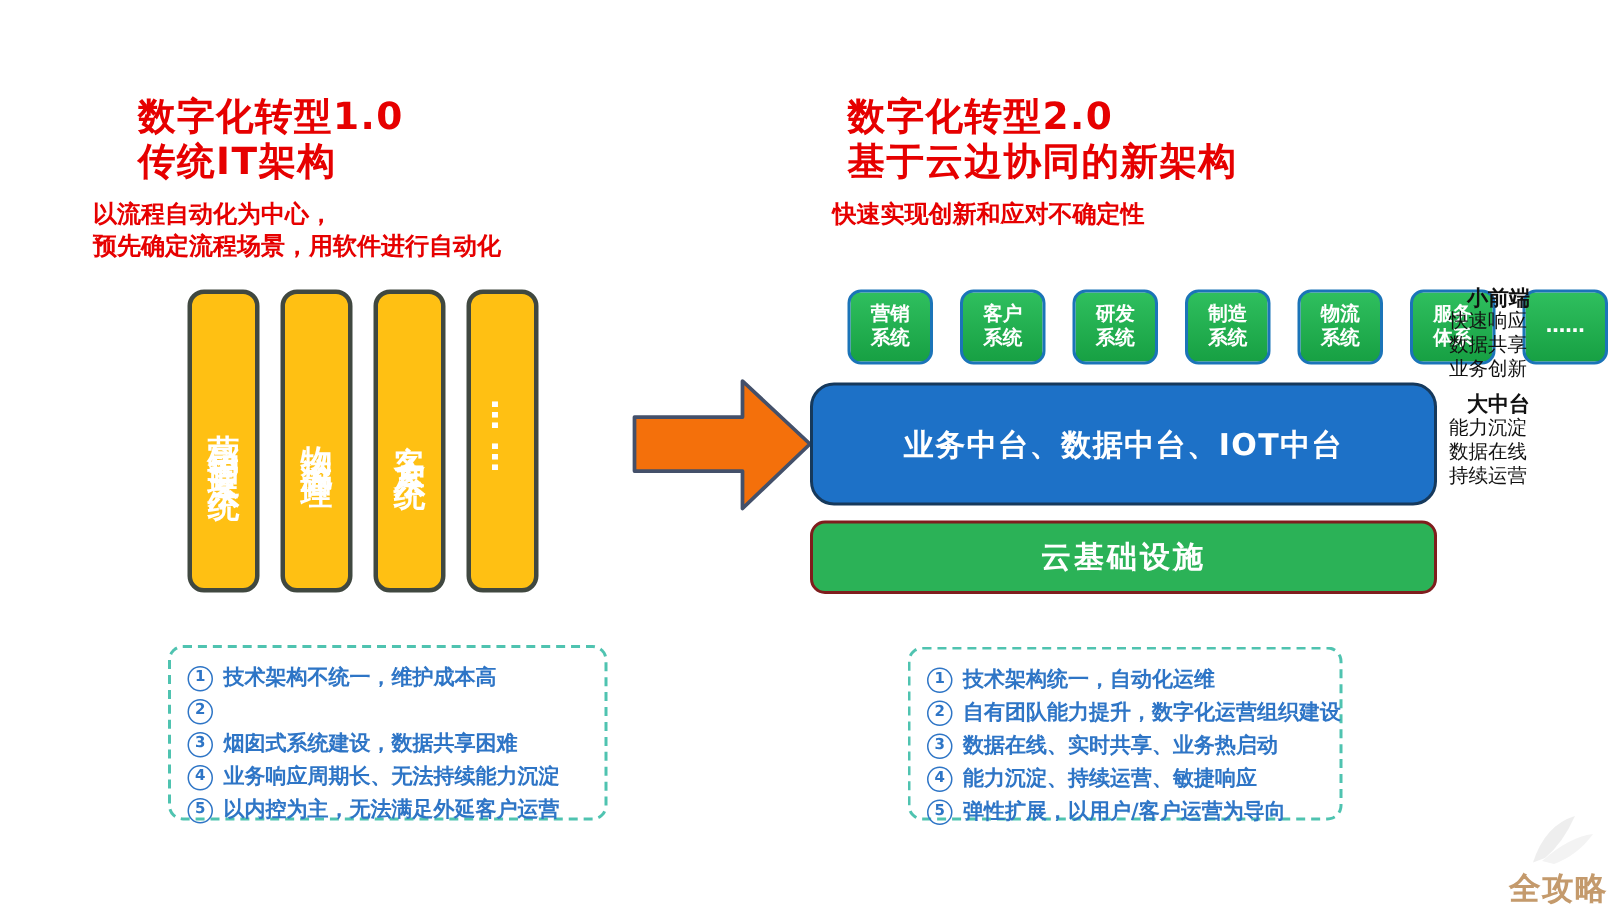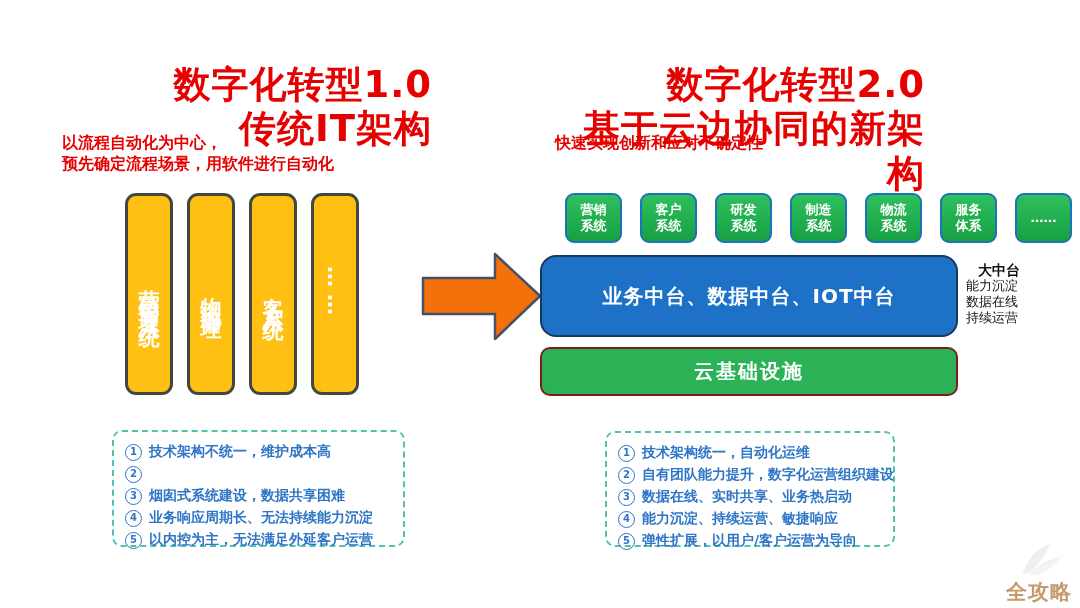--- a/index.html
+++ b/index.html
@@ -1,20 +1,20 @@
 <!DOCTYPE html>
 <html><head>
 <meta charset="utf-8">
 <style>
   html,body{margin:0;padding:0;background:#ffffff;}
   body{font-family:"DejaVu Sans","Liberation Sans",sans-serif;}
   #canvas{position:relative;width:1080px;height:608px;background:#ffffff;overflow:hidden;}
   .abs{position:absolute;}
 
-  .title{color:#e60000;font-weight:bold;font-size:37px;line-height:1.2;text-align:right;letter-spacing:1px;}
+  .title{color:#e60000;font-weight:bold;font-size:25px;line-height:1.2;text-align:left;letter-spacing:1px;}
   .subtitle{color:#e60000;font-weight:bold;font-size:16px;line-height:1.32;text-align:left;}
 
   .pillar-row{display:flex;gap:14px;}
   .pillar{width:48px;height:202px;background:#ffc013;border:3px solid #404840;border-radius:11px;
           display:flex;align-items:center;justify-content:center;box-sizing:border-box;}
   .pillar span{writing-mode:vertical-rl;color:#ffffff;font-weight:bold;font-size:21px;letter-spacing:7px;}
 
   .sys-row{display:flex;gap:18px;padding-left:32px;}
   .sysbox{width:57px;height:50px;background:linear-gradient(#2fbf5e,#17a043);border:2px solid #1b74b8;
           border-radius:9px;box-sizing:border-box;color:#ffffff;font-size:13px;font-weight:bold;
@@ -100,20 +100,26 @@
   </div>
 
   <div class="abs bluebox" style="left:540px;top:255px;align-items:center;">
     <span>业务中台、数据中台、IOT中台</span>
   </div>
 
   <div class="abs greenbar" style="left:540px;top:347px;">
     <span>云基础设施</span>
   </div>
 
+  <div class="abs note" style="left:966px;top:191px;">
+    <div class="hdr">小前端</div>
+    <div>快速响应</div>
+    <div>数据共享</div>
+    <div>业务创新</div>
+  </div>
   <div class="abs note" style="left:966px;top:262px;">
     <div class="hdr">大中台</div>
     <div>能力沉淀</div>
     <div>数据在线</div>
     <div>持续运营</div>
   </div>
 
   <div class="abs listbox" style="left:112px;top:430px;width:293px;height:117px;">
     <div class="listrow">
       <span class="circ">1</span>

